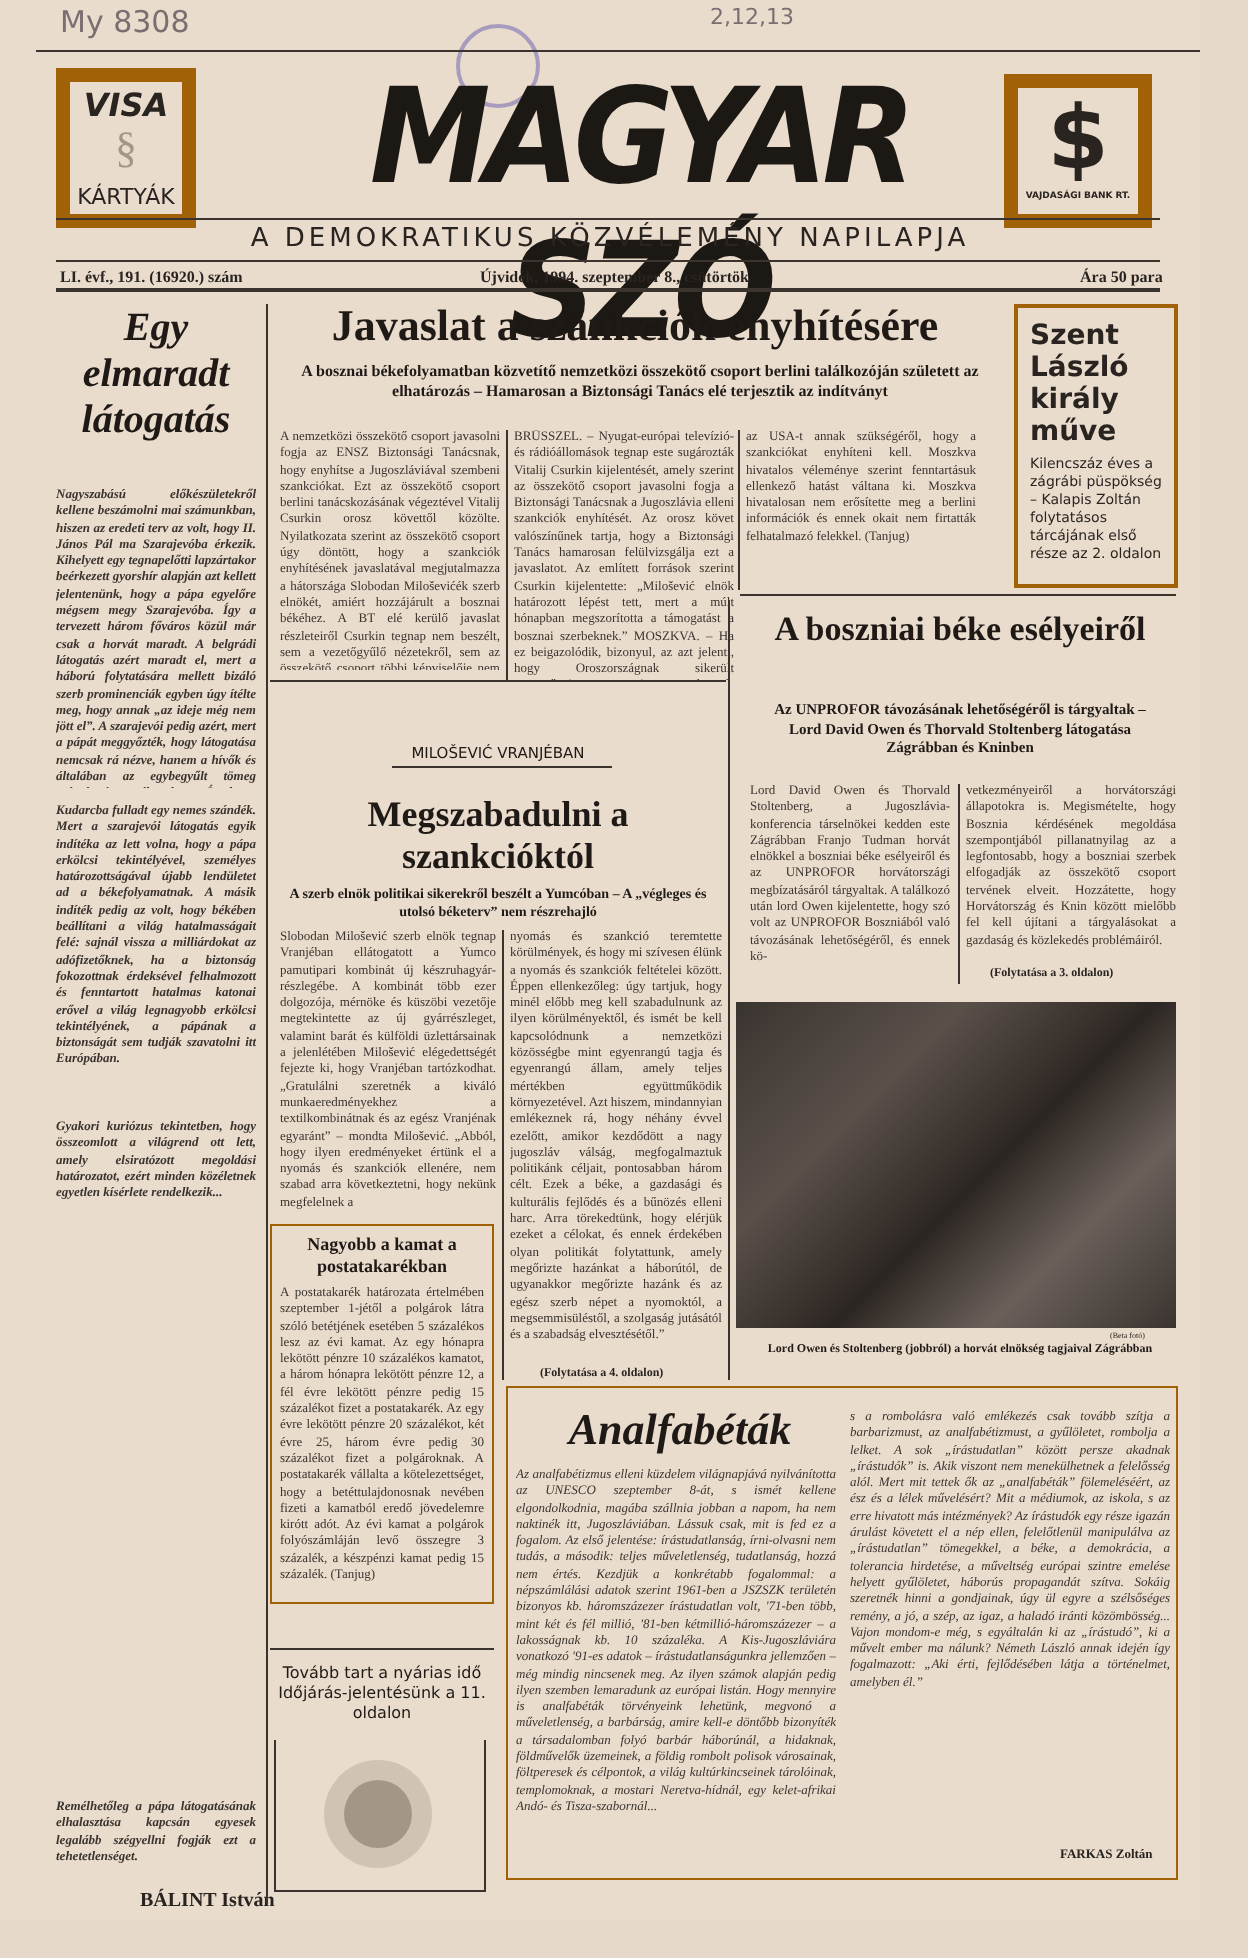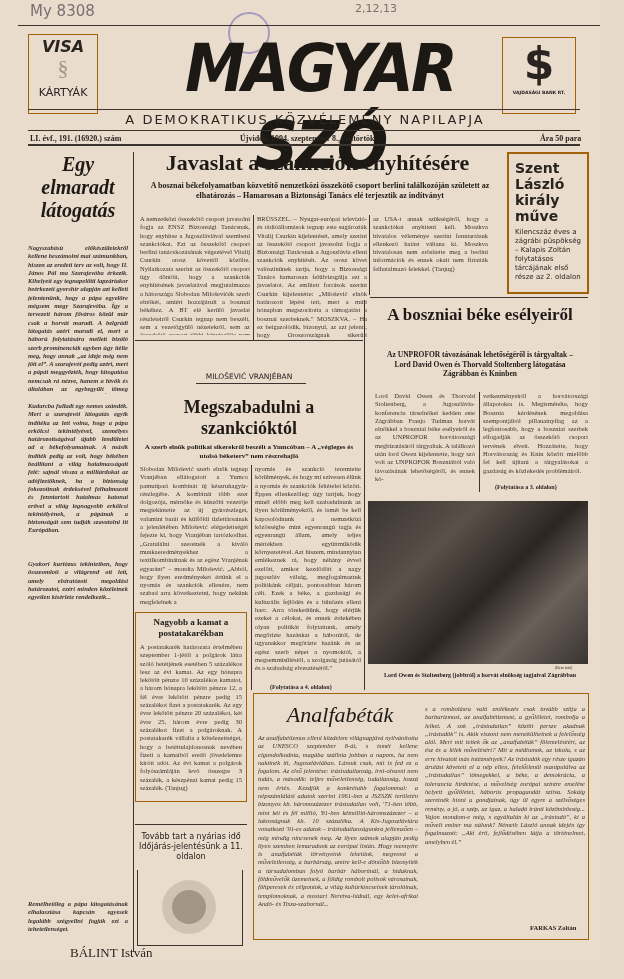--- a/index.html
+++ b/index.html
@@ -1,20 +1,20 @@
 <!DOCTYPE html>
 <html><head>
 <meta charset="utf-8">
 <style>
 *{box-sizing:border-box;margin:0;padding:0}
 body{width:624px;height:979px;background:#e6d9ca;font-family:"Liberation Serif",serif;color:#2a2420;overflow:hidden;position:relative}
 .page{position:absolute;left:0;top:0;width:600px;height:960px;background:#e9dccd}
 .hand{position:absolute;font-family:"DejaVu Sans",sans-serif;color:#7a6f70;font-size:15px}
 .hr{position:absolute;background:#3a332e;height:1px}
-.box{position:absolute;border:1px solid #a16207}
+.box{position:absolute;border:7px solid #a16207}
 .masthead{position:absolute;left:150px;top:30px;width:340px;text-align:center;font-family:"DejaVu Sans",sans-serif;font-weight:bold;font-size:66px;letter-spacing:-3px;color:#1c1814;transform:scaleX(0.92);transform-origin:center;font-style:italic}
 .tag{position:absolute;left:105px;top:112px;width:400px;text-align:center;font-family:"DejaVu Sans",sans-serif;font-size:13px;letter-spacing:2px;color:#2a2420}
 .info{position:absolute;top:134px;font-size:8px;font-weight:bold;color:#2a2420}
 .stamp{position:absolute;left:228px;top:12px;width:42px;height:42px;border:2px solid #8a80b8;border-radius:50%;opacity:.7}
 .col-text{position:absolute;font-size:6.5px;line-height:8.3px;text-align:justify;color:#3a332e}
 .ital{font-style:italic;font-weight:bold}
 .h-ital{position:absolute;text-align:center;font-style:italic;font-weight:bold;color:#1f1a16}
 .h{position:absolute;text-align:center;font-weight:bold;color:#1f1a16}
 .sans{font-family:"DejaVu Sans",sans-serif}
 .vline{position:absolute;width:1px;background:#3a332e}
@@ -51,21 +51,21 @@
   <div class="info" style="left:240px">Újvidék, 1994. szeptember 8., csütörtök</div>
   <div class="info" style="left:540px">Ára 50 para</div>
   <div class="hr" style="left:28px;top:144px;width:552px;height:2px"></div>
 
   <div class="h-ital" style="left:28px;top:153px;width:100px;font-size:20px;line-height:23px">Egy elmaradt látogatás</div>
   <div class="col-text ital" style="left:28px;top:244px;width:100px;height:150px;overflow:hidden">Nagyszabású előkészületekről kellene beszámolni mai számunkban, hiszen az eredeti terv az volt, hogy II. János Pál ma Szarajevóba érkezik. Kihelyett egy tegnapelőtti lapzártakor beérkezett gyorshír alapján azt kellett jelentenünk, hogy a pápa egyelőre mégsem megy Szarajevóba. Így a tervezett három főváros közül már csak a horvát maradt. A belgrádi látogatás azért maradt el, mert a háború folytatására mellett bizáló szerb prominenciák egyben úgy ítélte meg, hogy annak „az ideje még nem jött el”. A szarajevói pedig azért, mert a pápát meggyőzték, hogy látogatása nemcsak rá nézve, hanem a hívők és általában az egybegyűlt tömeg számára is veszélyes lenne. Így lett a mai nap a pápa szarajevói látogatása helyett egy haderé és egy gyászlevelű elismerésének napja.</div>
   <div class="col-text ital" style="left:28px;top:402px;width:100px;height:152px;overflow:hidden">Kudarcba fulladt egy nemes szándék. Mert a szarajevói látogatás egyik indítéka az lett volna, hogy a pápa erkölcsi tekintélyével, személyes határozottságával újabb lendületet ad a békefolyamatnak. A másik indíték pedig az volt, hogy békében beállítani a világ hatalmasságait felé: sajnál vissza a milliárdokat az adófizetőknek, ha a biztonság fokozottnak érdeksével felhalmozott és fenntartott hatalmas katonai erővel a világ legnagyobb erkölcsi tekintélyének, a pápának a biztonságát sem tudják szavatolni itt Európában.</div>
   <div class="col-text ital" style="left:28px;top:560px;width:100px;height:330px;overflow:hidden"></div>
   <div class="col-text ital" style="left:28px;top:560px;width:100px;height:330px;overflow:hidden">Gyakori kuriózus tekintetben, hogy összeomlott a világrend ott lett, amely elsiratózott megoldási határozatot, ezért minden közéletnek egyetlen kísérlete rendelkezik...</div>
   <div class="col-text ital" style="left:28px;top:900px;width:100px;height:40px;overflow:hidden">Remélhetőleg a pápa látogatásának elhalasztása kapcsán egyesek legalább szégyellni fogják ezt a tehetetlenséget.</div>
-  <div style="position:absolute;left:70px;top:945px;font-size:13px;font-weight:normal">BÁLINT István</div>
+  <div style="position:absolute;left:70px;top:945px;font-size:10px;font-weight:bold">BÁLINT István</div>
 
   <div class="vline" style="left:133px;top:152px;height:800px"></div>
 
   <div class="h" style="left:145px;top:181px;width:350px;font-size:8px;line-height:10px">A bosznai békefolyamatban közvetítő nemzetközi összekötő csoport berlini találkozóján született az elhatározás – Hamarosan a Biztonsági Tanács elé terjesztik az indítványt</div>
   <div class="h" style="left:135px;top:150px;width:365px;font-size:22px">Javaslat a szankciók enyhítésére</div>
   <div class="col-text" style="left:140px;top:215px;width:110px;height:120px;overflow:hidden">A nemzetközi összekötő csoport javasolni fogja az ENSZ Biztonsági Tanácsnak, hogy enyhítse a Jugoszláviával szembeni szankciókat. Ezt az összekötő csoport berlini tanácskozásának végeztével Vitalij Csurkin orosz követtől közölte. Nyilatkozata szerint az összekötő csoport úgy döntött, hogy a szankciók enyhítésének javaslatával megjutalmazza a hátországa Slobodan Miloševićék szerb elnökét, amiért hozzájárult a bosznai békéhez. A BT elé kerülő javaslat részleteiről Csurkin tegnap nem beszélt, sem a vezetőgyűlő nézetekről, sem az összekötő csoport többi képviselője nem nyilatkozott és kommentálta sem hangzott el.</div>
   <div class="vline" style="left:253px;top:215px;height:125px"></div>
   <div class="col-text" style="left:257px;top:215px;width:110px;height:125px;overflow:hidden">BRÜSSZEL. – Nyugat-európai televízió- és rádióállomások tegnap este sugározták Vitalij Csurkin kijelentését, amely szerint az összekötő csoport javasolni fogja a Biztonsági Tanácsnak a Jugoszlávia elleni szankciók enyhítését. Az orosz követ valószínűnek tartja, hogy a Biztonsági Tanács hamarosan felülvizsgálja ezt a javaslatot. Az említett források szerint Csurkin kijelentette: „Milošević elnök határozott lépést tett, mert a múlt hónapban megszorította a támogatást a bosznai szerbeknek.” MOSZKVA. – Ha ez beigazolódik, bizonyul, az azt jelenti, hogy Oroszországnak sikerült meggyőznie a nyugati partnereket és elsősorban</div>
   <div class="vline" style="left:369px;top:215px;height:80px"></div>
   <div class="col-text" style="left:373px;top:215px;width:115px;height:80px;overflow:hidden">az USA-t annak szükségéről, hogy a szankciókat enyhíteni kell. Moszkva hivatalos véleménye szerint fenntartásuk ellenkező hatást váltana ki. Moszkva hivatalosan nem erősítette meg a berlini információk és ennek okait nem firtatták felhatalmazó felekkel. (Tanjug)</div>
@@ -104,17 +104,17 @@
     <div class="h" style="position:static;font-size:9px;line-height:11px">Nagyobb a kamat a postatakarékban</div>
     <div class="col-text" style="position:static;margin-top:4px;height:150px;overflow:hidden">A postatakarék határozata értelmében szeptember 1-jétől a polgárok látra szóló betétjének esetében 5 százalékos lesz az évi kamat. Az egy hónapra lekötött pénzre 10 százalékos kamatot, a három hónapra lekötött pénzre 12, a fél évre lekötött pénzre pedig 15 százalékot fizet a postatakarék. Az egy évre lekötött pénzre 20 százalékot, két évre 25, három évre pedig 30 százalékot fizet a polgároknak. A postatakarék vállalta a kötelezettséget, hogy a betéttulajdonosnak nevében fizeti a kamatból eredő jövedelemre kirótt adót. Az évi kamat a polgárok folyószámláján levő összegre 3 százalék, a készpénzi kamat pedig 15 százalék. (Tanjug)</div>
   </div>
 
   <div class="hr" style="left:135px;top:824px;width:112px"></div>
   <div class="h sans" style="left:136px;top:832px;width:110px;font-size:8px;line-height:10px;font-weight:normal">Tovább tart a nyárias idő Időjárás-jelentésünk a 11. oldalon</div>
   <div style="position:absolute;left:137px;top:870px;width:106px;height:76px;border:1px solid #3a332e;border-top:none"></div>
   <div class="sun" style="left:172px;top:890px;width:34px;height:34px;box-shadow:0 0 0 10px rgba(163,150,136,.35)"></div>
 
   <div class="box" style="left:253px;top:693px;width:336px;height:247px;border-width:1.5px"></div>
-  <div class="h-ital" style="left:265px;top:702px;width:150px;font-size:22px;font-weight:normal">Analfabéták</div>
+  <div class="h-ital" style="left:265px;top:702px;width:150px;font-size:22px;font-weight:bold">Analfabéták</div>
   <div class="col-text" style="left:258px;top:734px;width:160px;height:200px;overflow:hidden;font-style:italic">Az analfabétizmus elleni küzdelem világnapjává nyilvánította az UNESCO szeptember 8-át, s ismét kellene elgondolkodnia, magába szállnia jobban a napom, ha nem naktinék itt, Jugoszláviában. Lássuk csak, mit is fed ez a fogalom. Az első jelentése: írástudatlanság, írni-olvasni nem tudás, a második: teljes műveletlenség, tudatlanság, hozzá nem értés. Kezdjük a konkrétabb fogalommal: a népszámlálási adatok szerint 1961-ben a JSZSZK területén bizonyos kb. háromszázezer írástudatlan volt, '71-ben több, mint két és fél millió, '81-ben kétmillió-háromszázezer – a lakosságnak kb. 10 százaléka. A Kis-Jugoszláviára vonatkozó '91-es adatok – írástudatlanságunkra jellemzően – még mindig nincsenek meg. Az ilyen számok alapján pedig ilyen szemben lemaradunk az európai listán. Hogy mennyire is analfabéták törvényeink lehetünk, megvonó a műveletlenség, a barbárság, amire kell-e döntőbb bizonyíték a társadalomban folyó barbár háborúnál, a hidaknak, földművelők üzemeinek, a földig rombolt polisok városainak, föltperesek és célpontok, a világ kultúrkincseinek tárolóinak, templomoknak, a mostari Neretva-hídnál, egy kelet-afrikai Andó- és Tisza-szabornál...</div>
   <div class="col-text" style="left:425px;top:705px;width:160px;height:215px;overflow:hidden;font-style:italic">s a rombolásra való emlékezés csak tovább szítja a barbarizmust, az analfabétizmust, a gyűlöletet, rombolja a lelket. A sok „írástudatlan” között persze akadnak „írástudók” is. Akik viszont nem menekülhetnek a felelősség alól. Mert mit tettek ők az „analfabéták” fölemeléséért, az ész és a lélek művelésért? Mit a médiumok, az iskola, s az erre hivatott más intézmények? Az írástudók egy része igazán árulást követett el a nép ellen, felelőtlenül manipulálva az „írástudatlan” tömegekkel, a béke, a demokrácia, a tolerancia hirdetése, a műveltség európai szintre emelése helyett gyűlöletet, háborús propagandát szítva. Sokáig szeretnék hinni a gondjainak, úgy ül egyre a szélsőséges remény, a jó, a szép, az igaz, a haladó iránti közömbösség... Vajon mondom-e még, s egyáltalán ki az „írástudó”, ki a művelt ember ma nálunk? Németh László annak idején így fogalmazott: „Aki érti, fejlődésében látja a történelmet, amelyben él.”</div>
   <div style="position:absolute;left:530px;top:924px;font-size:6.5px;font-weight:bold">FARKAS Zoltán</div>
 </div>
 
 </body></html>

